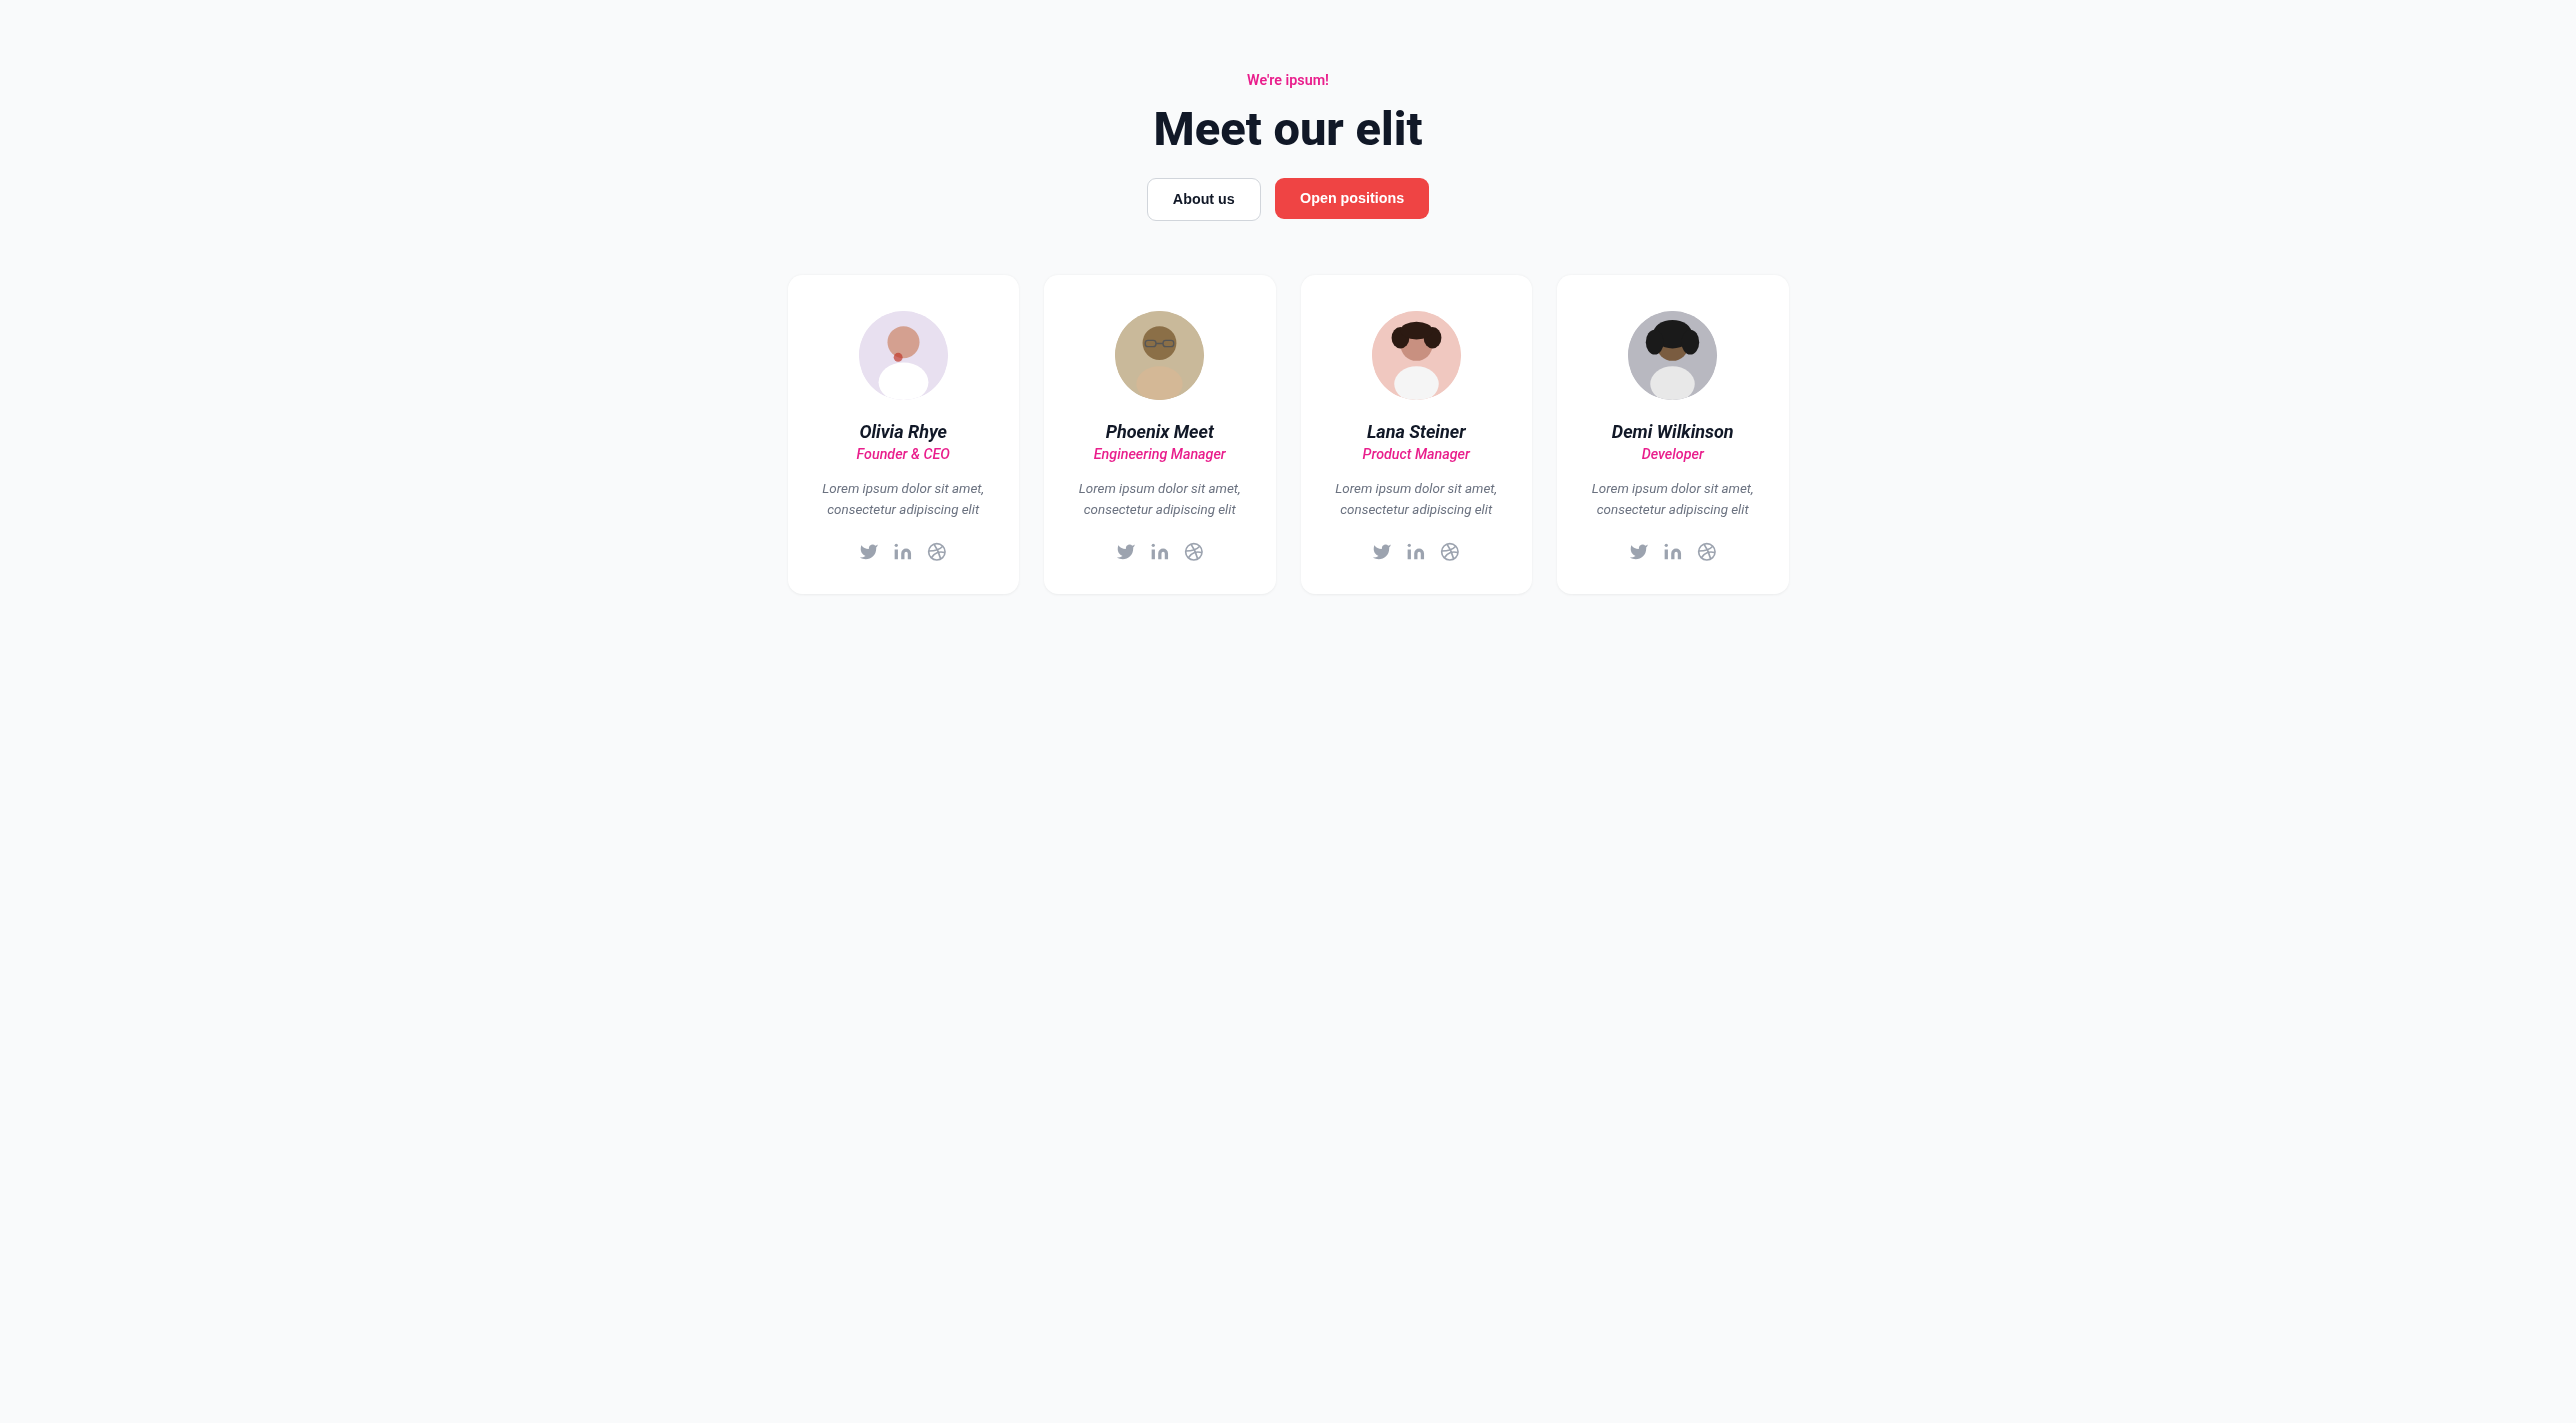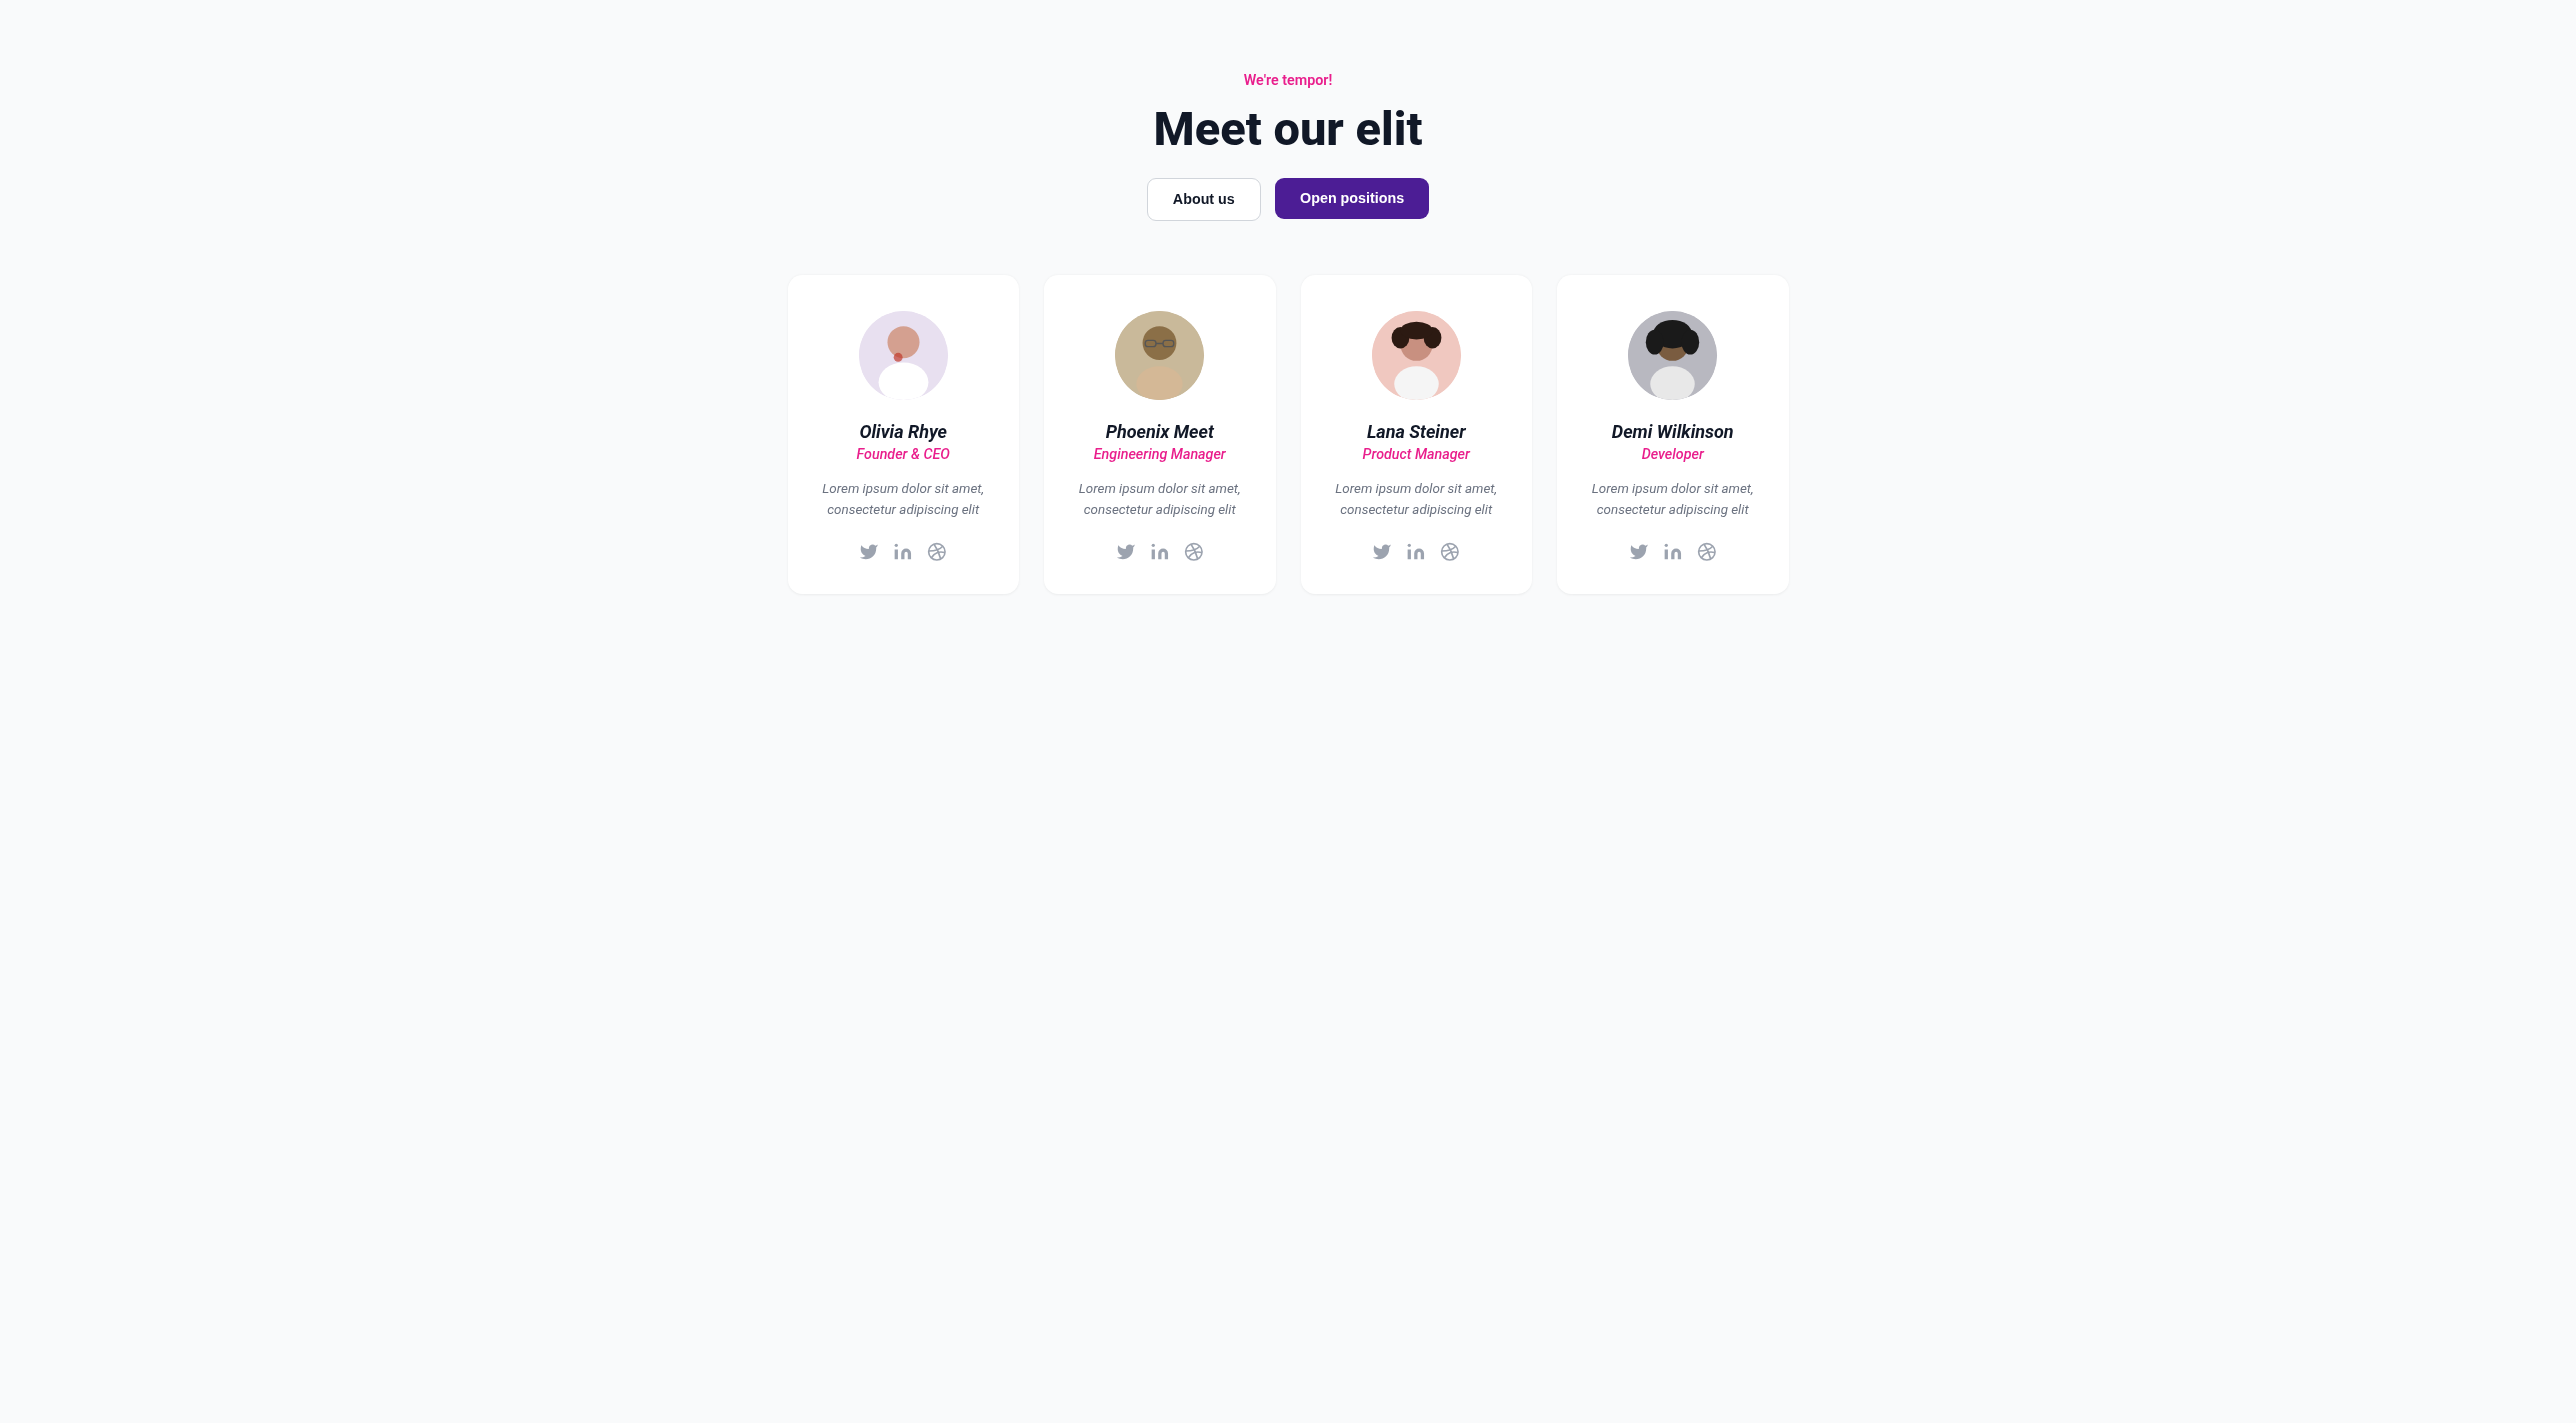--- a/index.html
+++ b/index.html
@@ -70,21 +70,21 @@
       font-size: 14.3px;
       font-weight: 600;
       border-radius: 9px;
       cursor: pointer;
       transition: background 0.2s;
     }
 
     .btn-open {
       padding: 12.5px 25px;
       border: none;
-      background: #4c1d95;
+      background: #ef4444;
       color: #fff;
       font-size: 14.3px;
       font-weight: 600;
       border-radius: 9px;
       cursor: pointer;
       transition: background 0.2s;
     }
 
     .team-grid {
       display: grid;
@@ -150,21 +150,21 @@
       height: 19.7px;
       fill: #9ca3af;
     }
   </style>
 </head>
 <body>
 
 <div class="page-wrapper">
 
   <div class="hero-section">
-    <span class="hiring-badge">We're tempor!</span>
+    <span class="hiring-badge">We're ipsum!</span>
     <h1 class="hero-title">Meet our elit</h1>
     <div class="button-group">
       <button class="btn-about">About us</button>
       <button class="btn-open">Open positions</button>
     </div>
   </div>
 
   <div class="team-grid">
 
     <div class="team-card">

